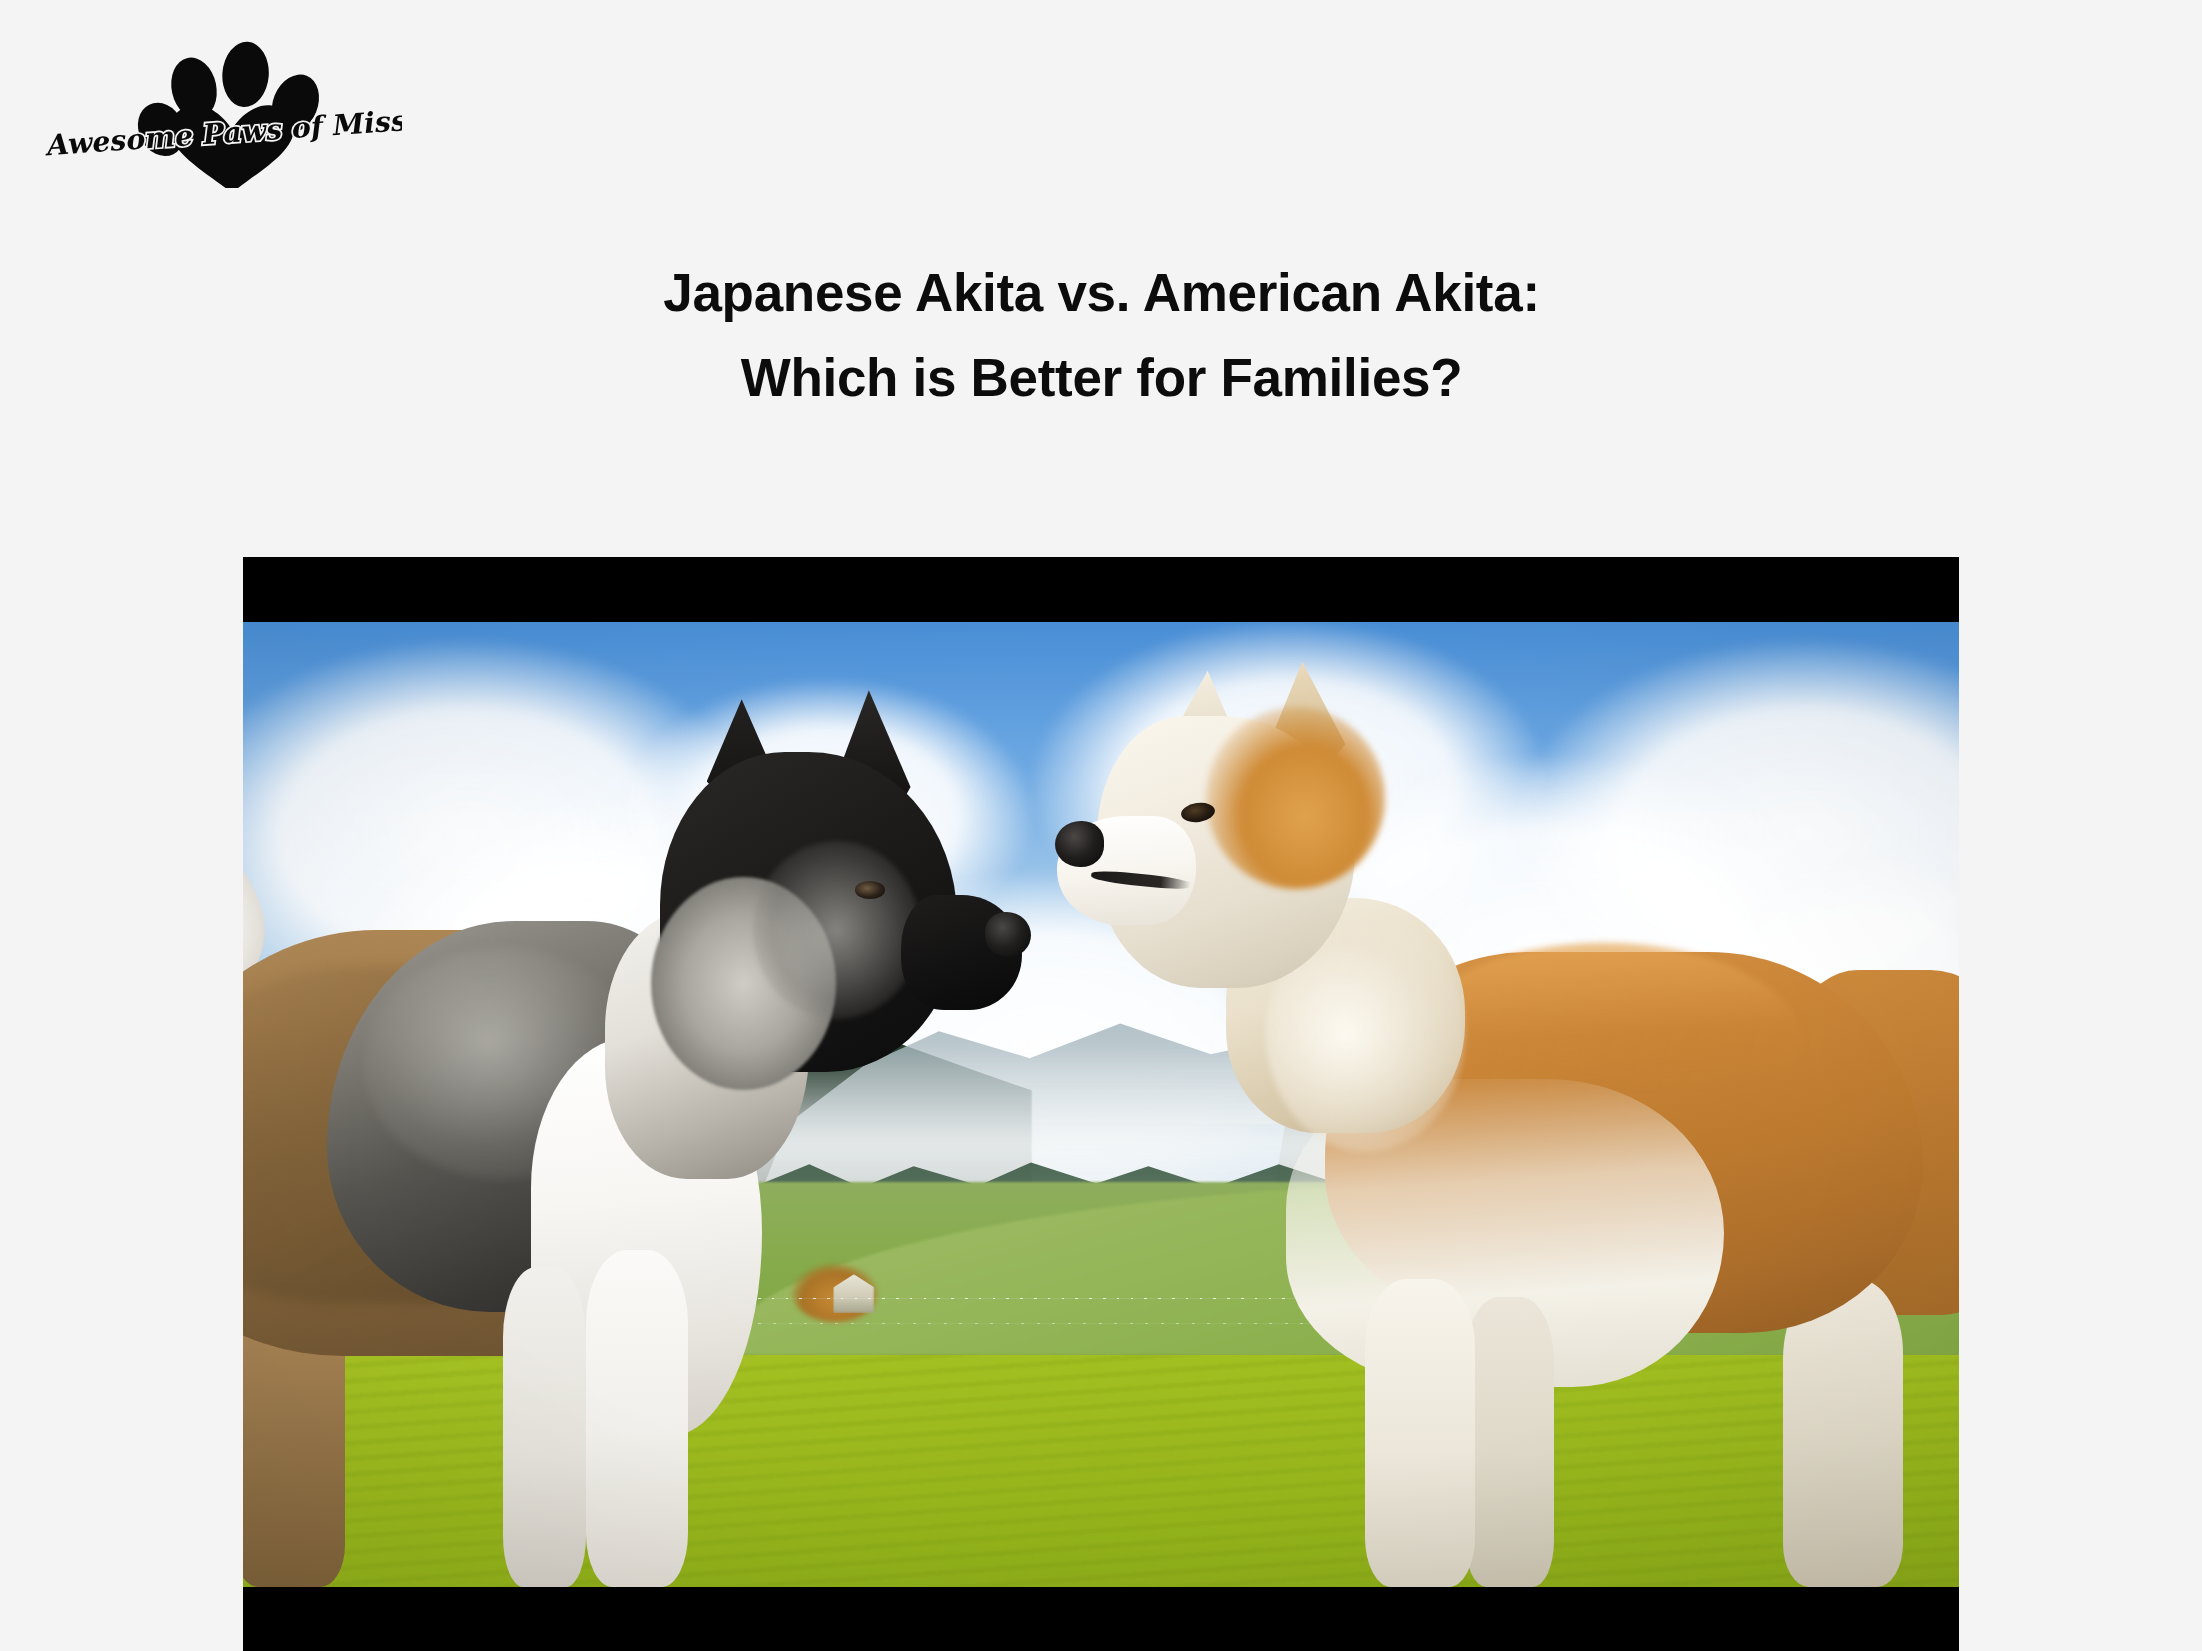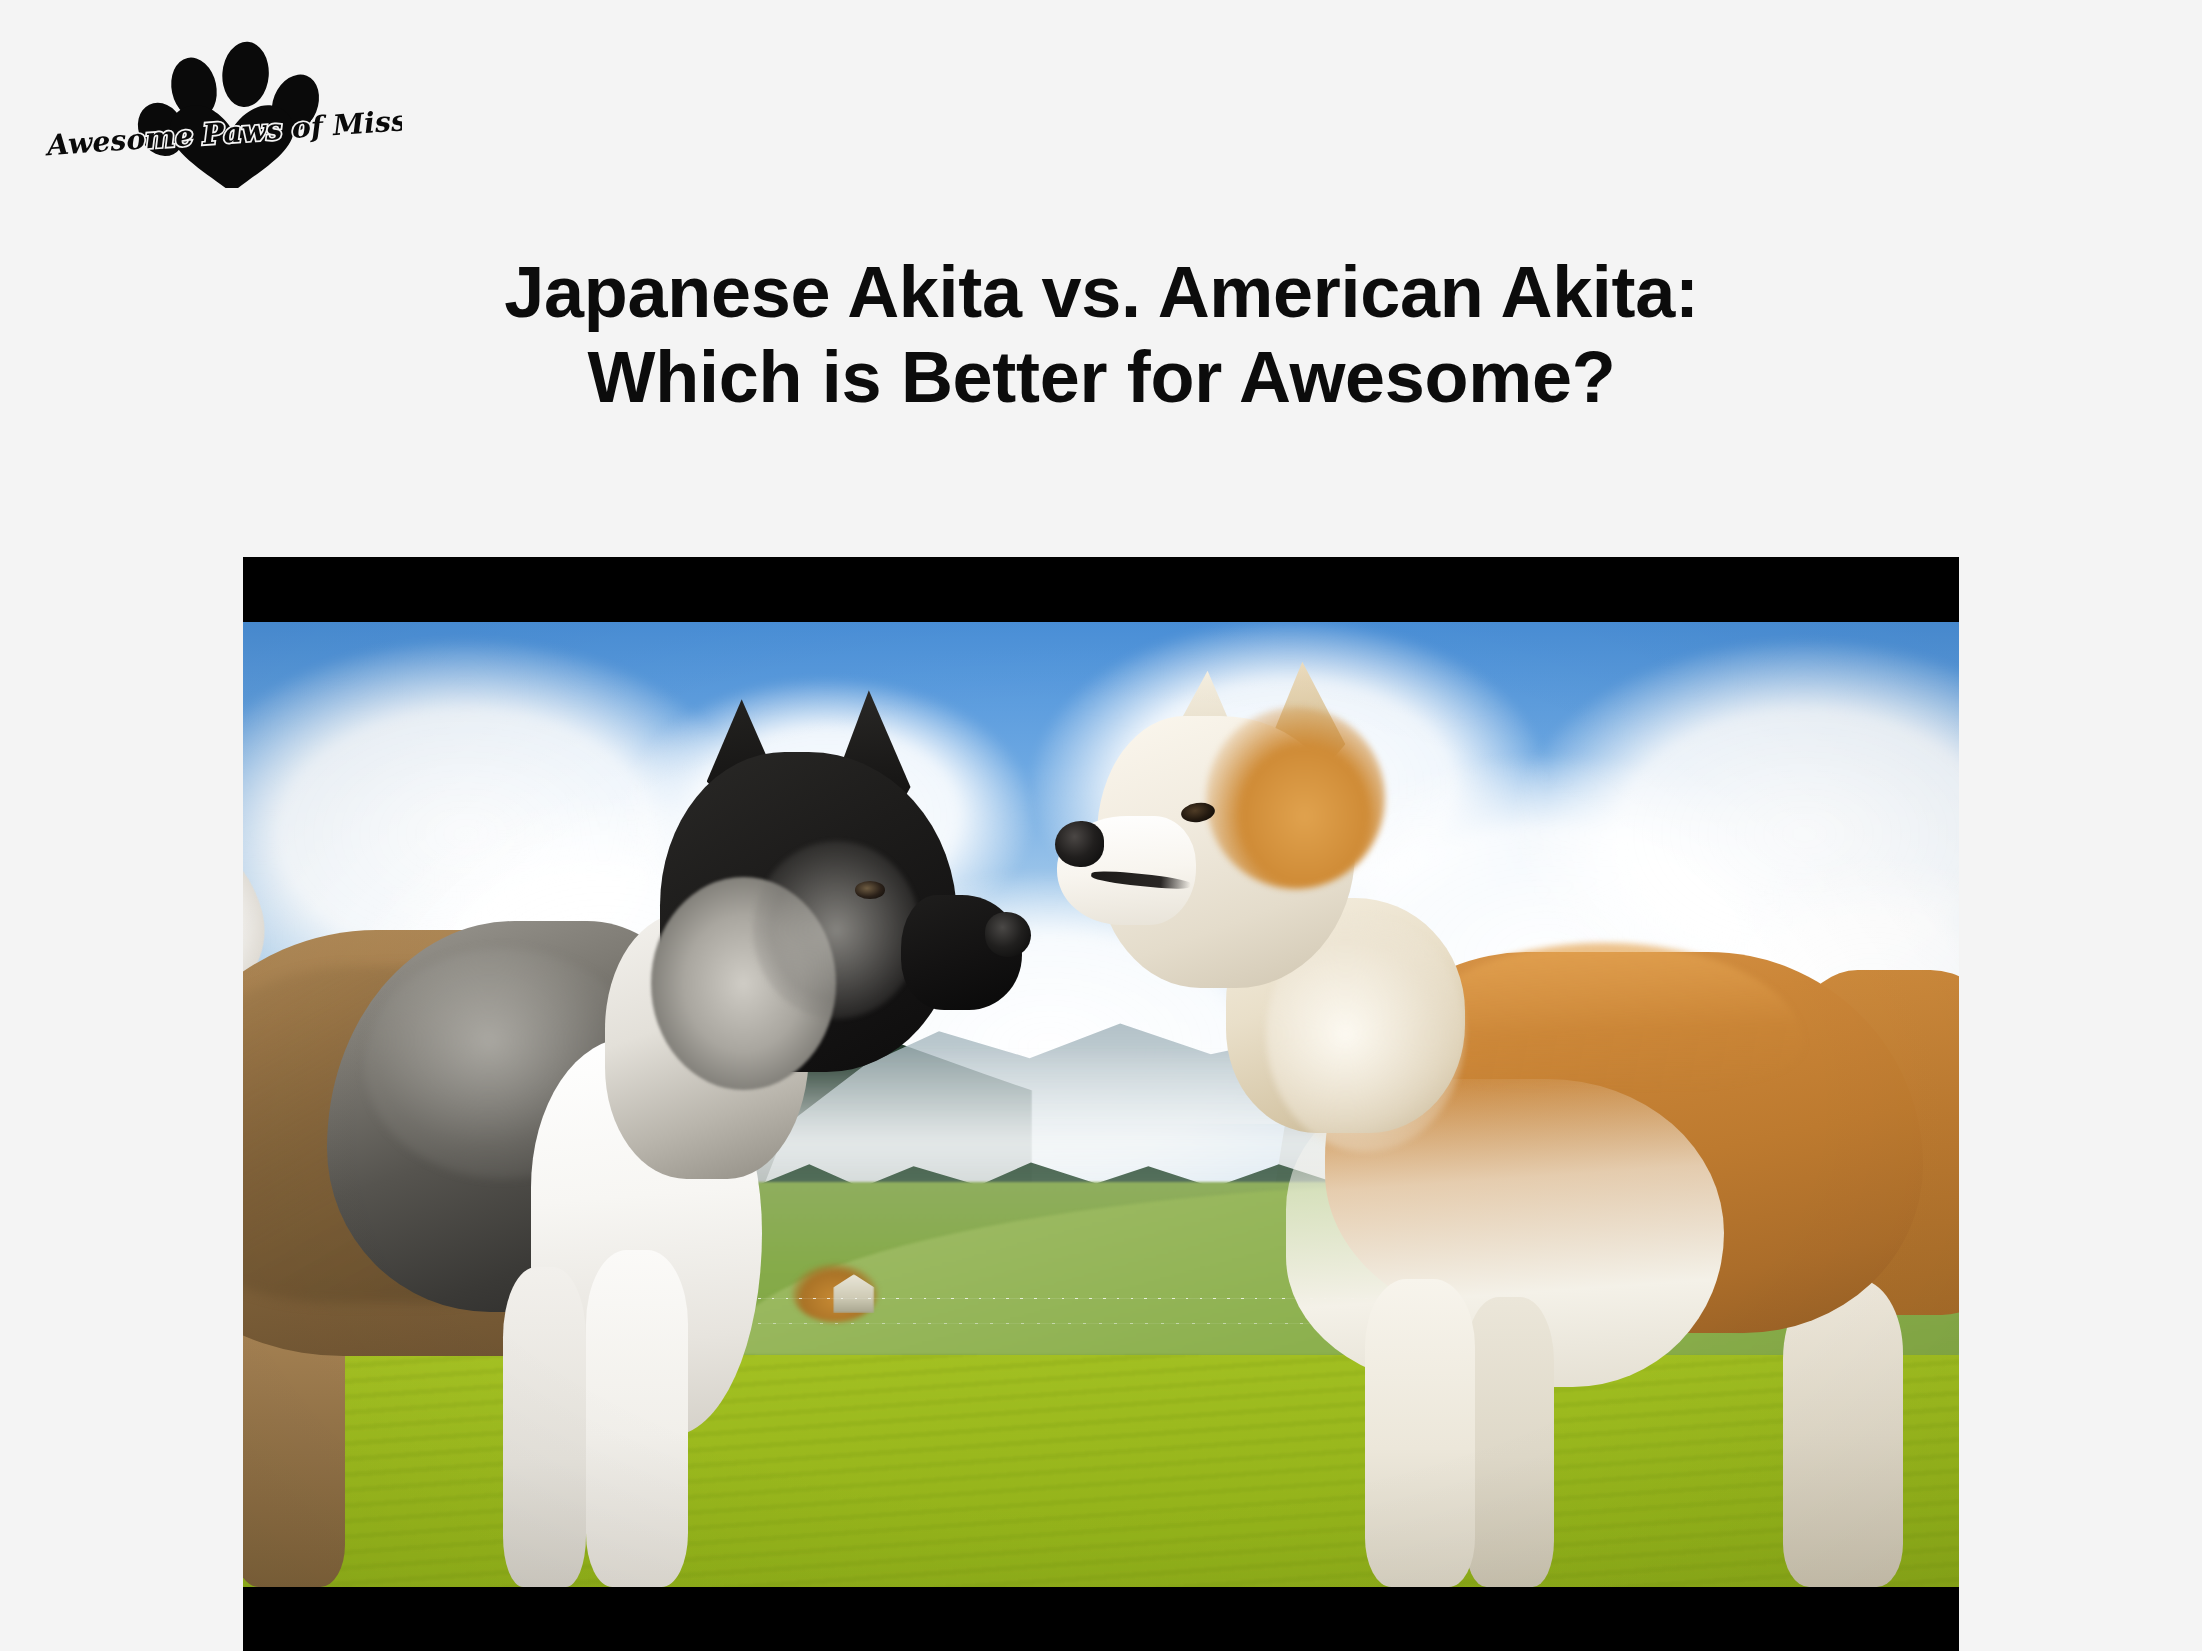--- a/index.html
+++ b/index.html
@@ -30,21 +30,21 @@
   .title-block {
     position:absolute;
     left:0; top:250px;
     width:2203px;
     text-align:center;
   }
   .title-line {
     display:block;
     font-family:"Liberation Sans", sans-serif;
     font-weight:bold;
-    font-size:72px;
+    font-size:53px;
     line-height:85px;
     letter-spacing:-0.3px;
     color:#0c0c0c;
     white-space:pre;
   }
 
   
   .media-frame {
     position:absolute;
     left:243px; top:557px;
@@ -527,21 +527,21 @@
                  C 278 84 294 94 294 112
                  C 294 140 248 164 222 186 Z"></path>
       </g>
 
       <text x="8" y="142" font-family="'DejaVu Serif', serif" font-size="33" font-style="italic" font-weight="bold" fill="#0a0a0a" stroke="#f4f4f4" stroke-width="4" paint-order="stroke" transform="rotate(-4 8 142)">Awesome Paws of Missouri</text>
     </svg>
   </div>
 
   <div class="title-block">
     <span class="title-line">Japanese Akita vs. American Akita:</span>
-    <span class="title-line">Which is Better for Awesome?</span>
+    <span class="title-line">Which is Better for Families?</span>
   </div>
 
   <div class="media-frame">
 
     <div class="letterbox-top"></div>
 
     <div class="photo">
 
       <div class="sky"></div>
       <div class="cloud c1"></div>

